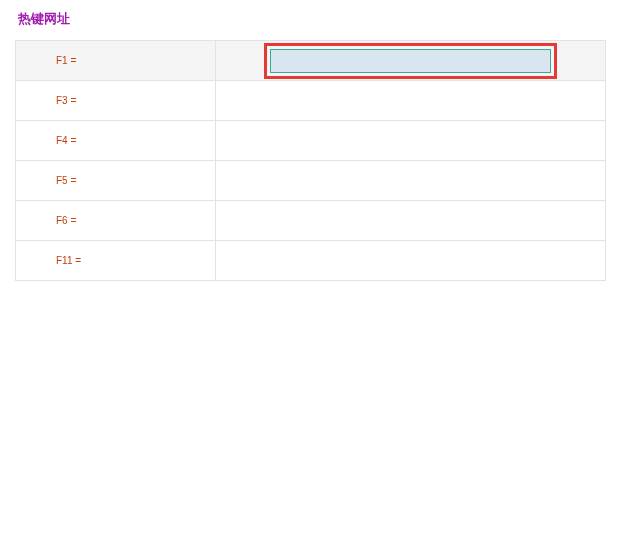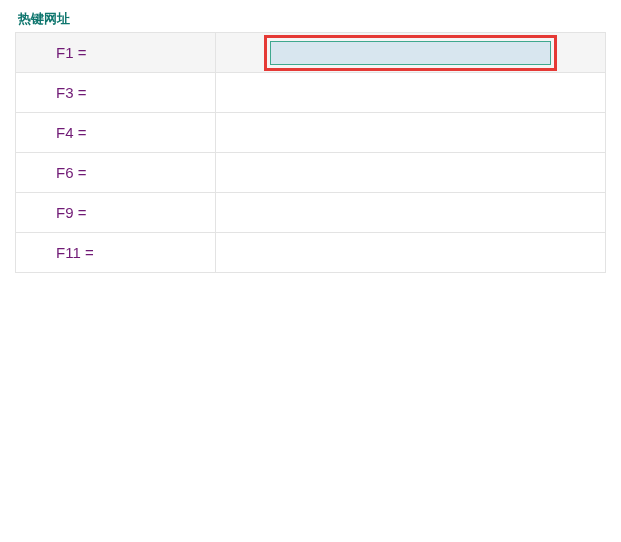--- a/index.html
+++ b/index.html
@@ -7,24 +7,24 @@
       margin: 0;
       padding: 0;
     }
     body {
       font-family: Arial, "Microsoft YaHei", sans-serif;
       background: #ffffff;
       padding: 10px 15px;
       width: 621px;
     }
     .section-title {
-      color: #0f766e;
+      color: #a21caf;
       font-size: 13px;
       font-weight: bold;
-      margin-bottom: 4px;
+      margin-bottom: 12px;
       padding-left: 3px;
     }
     .hotkey-table {
       width: 100%;
       border-collapse: collapse;
       border: 1px solid #e3e3e3;
     }
     .hotkey-table tr {
       border-bottom: 1px solid #e3e3e3;
     }
@@ -32,22 +32,22 @@
       border-bottom: none;
     }
     .hotkey-table td {
       height: 40px;
       vertical-align: middle;
     }
     .label-cell {
       width: 200px;
       border-right: 1px solid #e3e3e3;
       padding-left: 40px;
-      color: #701a75;
-      font-size: 15px;
+      color: #c2410c;
+      font-size: 10px;
     }
     .value-cell {
       padding: 0 10px;
     }
     .highlighted-row .label-cell {
       background: #f5f5f5;
     }
     .highlighted-row .value-cell {
       background: #f5f5f5;
     }
@@ -84,25 +84,25 @@
       </tr>
       <tr>
         <td class="label-cell">F3 =</td>
         <td class="value-cell"><span></span></td>
       </tr>
       <tr>
         <td class="label-cell">F4 =</td>
         <td class="value-cell"><span></span></td>
       </tr>
       <tr>
-        <td class="label-cell">F6 =</td>
+        <td class="label-cell">F5 =</td>
         <td class="value-cell"><span></span></td>
       </tr>
       <tr>
-        <td class="label-cell">F9 =</td>
+        <td class="label-cell">F6 =</td>
         <td class="value-cell"><span></span></td>
       </tr>
       <tr>
         <td class="label-cell">F11 =</td>
         <td class="value-cell"><span></span></td>
       </tr>
     </tbody>
 </table>
 
 </body></html>

